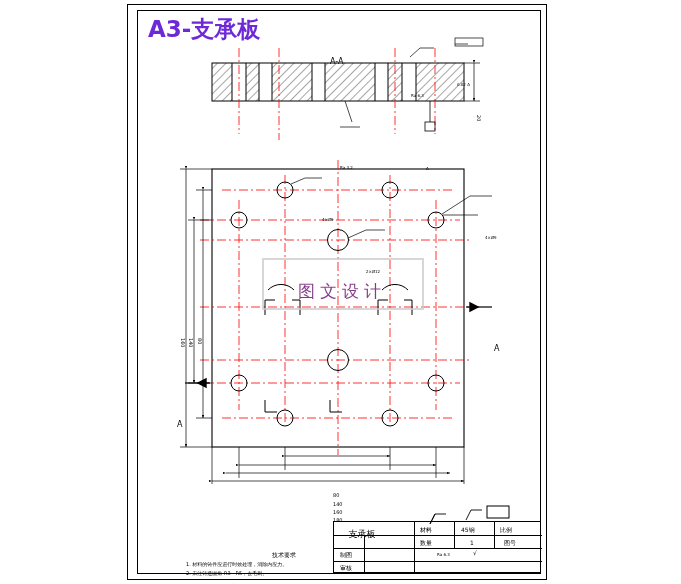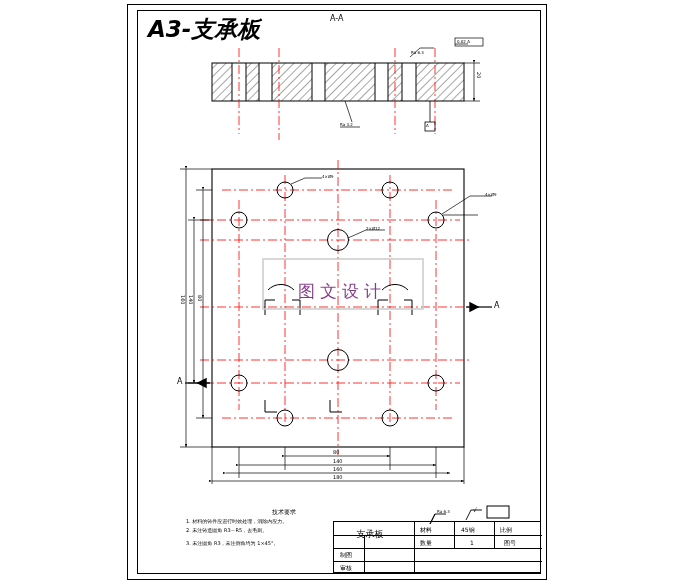--- a/index.html
+++ b/index.html
@@ -39,31 +39,31 @@
     box-sizing: border-box;
   }
   
   .a3-title {
     position: absolute;
     left: 148px;
     top: 14px;
     font-family: "DejaVu Sans", sans-serif;
     font-size: 23px;
     font-weight: bold;
-    color: #000000;
+    color: #6d28d9;
     letter-spacing: 0px;
     white-space: nowrap;
-    font-style: italic;
   }
   
   .t {
     position: absolute;
     font-family: "DejaVu Sans", sans-serif;
     color: #000;
     white-space: nowrap;
+    margin-top: 43px;
   }
   .t4 { font-size: 4px; }
   .t5 { font-size: 5px; }
   .t6 { font-size: 6px; }
   .t8 { font-size: 8px; }
   .vert {
     writing-mode: vertical-rl;
     text-orientation: mixed;
   }
   
@@ -116,21 +116,21 @@
     font-size: 6px;
     color: #000;
     white-space: nowrap;
   }
   .tb .ln {
     position: absolute;
     background: #000;
   }
   .part-name {
     position: absolute;
-    left: 338px;
+    left: 330px;
     top: 528px;
     width: 64px;
     text-align: center;
     font-family: "DejaVu Sans", sans-serif;
     font-size: 9px;
   }
 </style>
 </head>
 <body>
 

